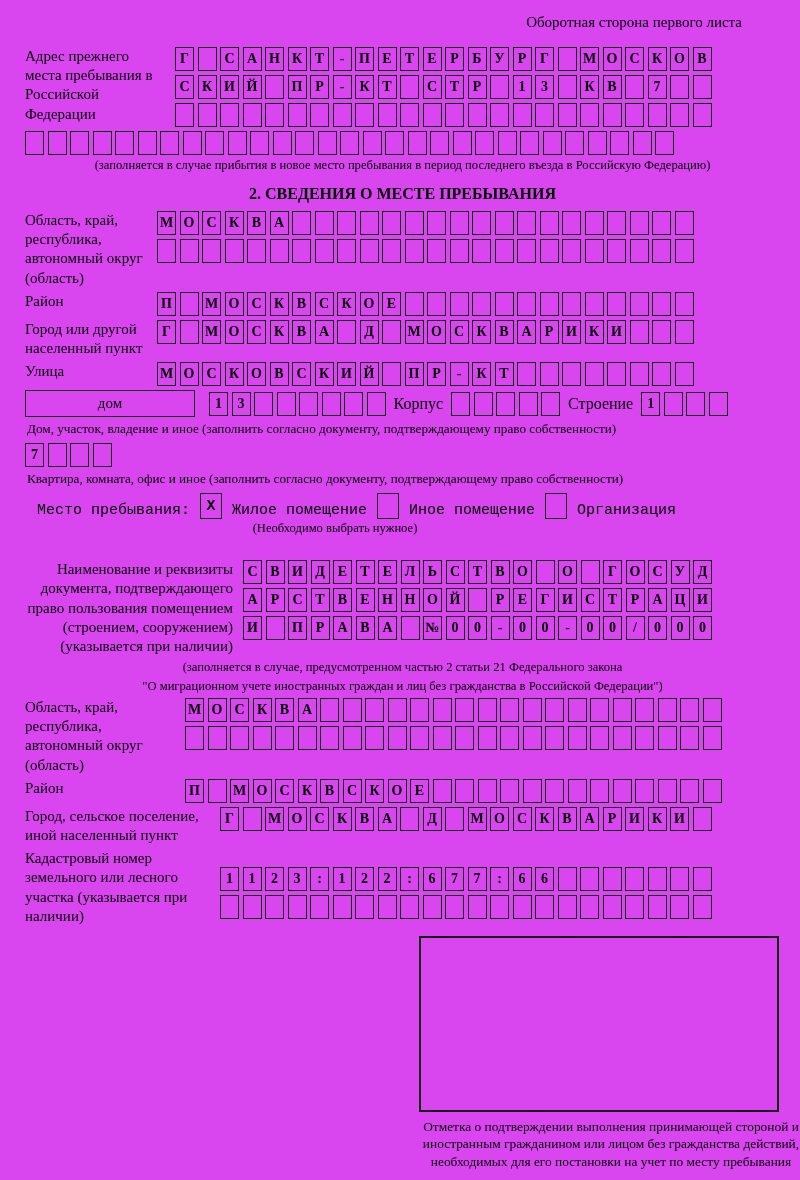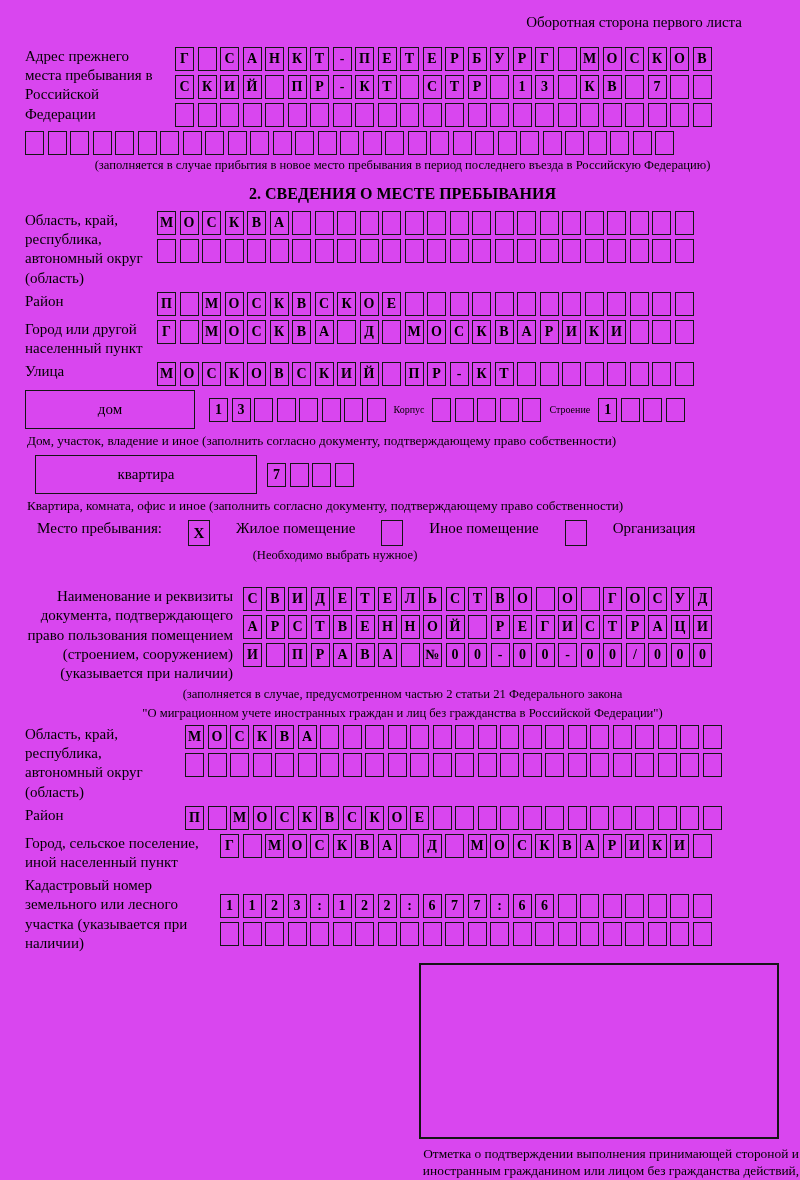--- a/index.html
+++ b/index.html
@@ -26,27 +26,27 @@
   .fullrow { margin: 4px 0 3px 0; }
 
   .note { font-size: 12.6px; }
   .note.center { text-align: center; margin: 2px 0 4px 0; }
   .note.left { margin: 2px 0 6px 2px; font-size: 13.2px; }
 
   .section-title { text-align: center; font-weight: bold; font-size: 16px; margin: 12px 0 8px 0; }
   .sub-title { text-align: center; font-weight: bold; font-size: 15px; margin: 10px 0 6px 0; }
 
   .inline-row { display: flex; align-items: center; margin-bottom: 4px; }
-  .labelbox { border: 1.6px solid #151515; height: 39px; display: flex;
+  .labelbox { border: 1.6px solid #151515; height: 27px; display: flex;
               align-items: center; justify-content: center; font-size: 15px; flex: none; }
   .box-dom { width: 170px; margin-right: 14px; }
   .box-kv  { width: 222px; margin-left: 10px; margin-right: 10px; }
-  .inline-label { font-size: 10px; margin: 0 8px; flex: none; }
-
-  .stay-row { display: flex; align-items: flex-start; gap: 26px; font-size: 15px; margin: 6px 0 2px 12px; }
+  .inline-label { font-size: 16px; margin: 0 8px; flex: none; }
+
+  .stay-row { display: flex; align-items: flex-end; gap: 10px; font-size: 15px; margin: 6px 0 2px 12px; font-family: Liberation Mono, monospace; }
   .checkcell { width: 22px; height: 26px; border: 1.6px solid #151515; display: flex;
                align-items: center; justify-content: center; font-size: 15px; font-weight: 600; flex: none; }
   .stay-note { text-align: center; width: 620px; font-size: 12.6px; margin: 0 0 6px 0; }
 
   .stamp-wrap { margin-left: 382px; width: 408px; margin-top: 10px; }
   .stamp-box { width: 360px; height: 176px; border: 2px solid #151515; margin-left: 12px; }
   .stamp-note { font-size: 13.4px; text-align: center; margin-top: 6px; line-height: 1.3; }
 
   .mt2 { margin-top: 2px; } .mt6 { margin-top: 24px; text-align: right; }
 </style>
@@ -347,21 +347,20 @@
     <div class="cellrow">
         <span class="cell">1</span>
         <span class="cell"></span>
         <span class="cell"></span>
         <span class="cell"></span>
       </div>
   </div>
   <div class="note left">Дом, участок, владение и иное (заполнить согласно документу, подтверждающему право собственности)</div>
 
   <div class="inline-row">
-    <div class="labelbox box-kv">квартира</div>
     <div class="cellrow">
         <span class="cell">7</span>
         <span class="cell"></span>
         <span class="cell"></span>
         <span class="cell"></span>
       </div>
   </div>
   <div class="note left">Квартира, комната, офис и иное (заполнить согласно документу, подтверждающему право собственности)</div>
 
   <div class="stay-row">

